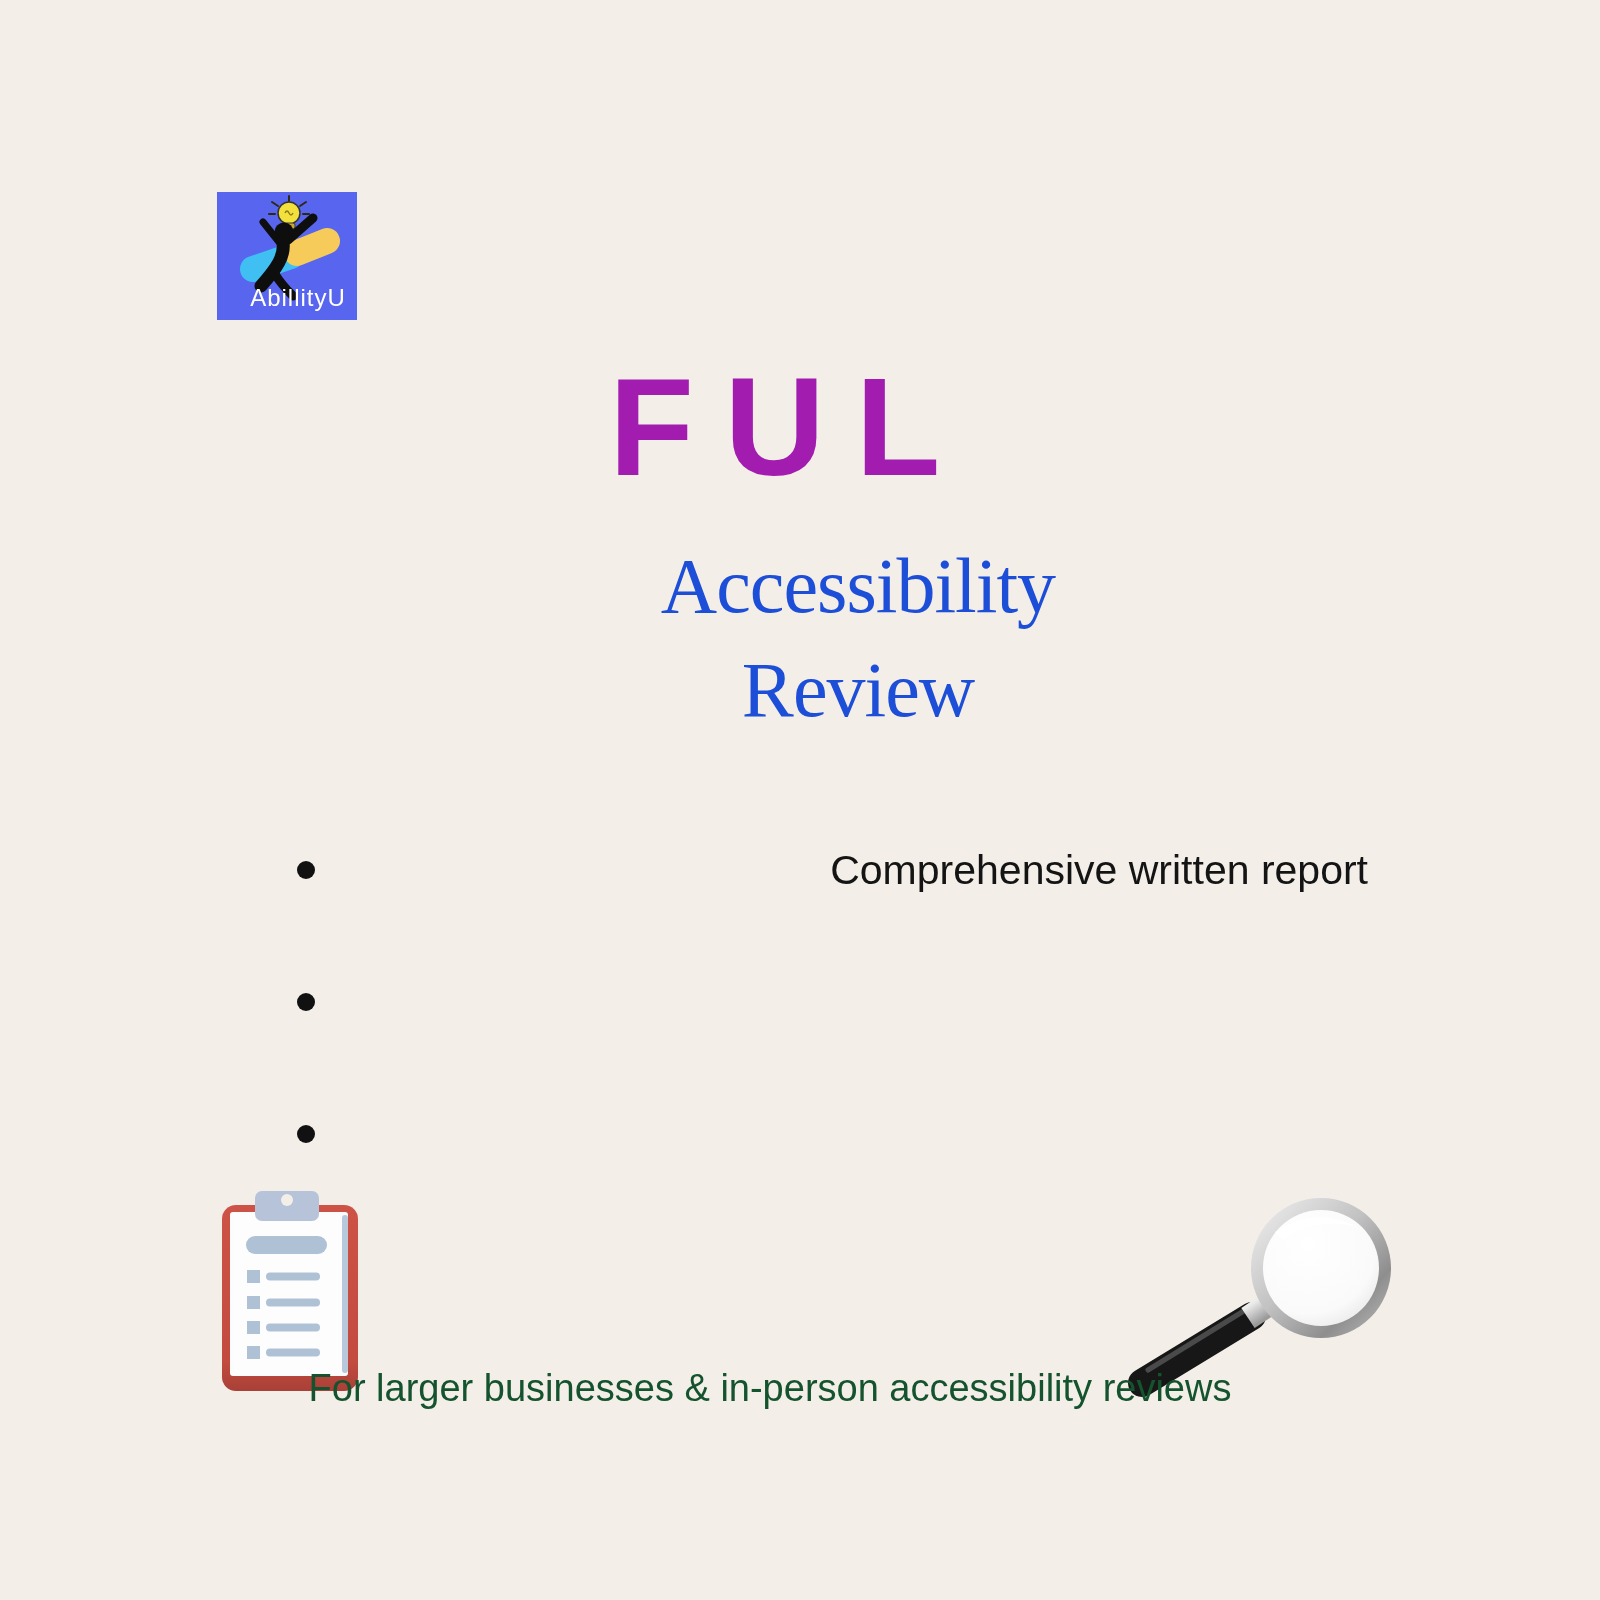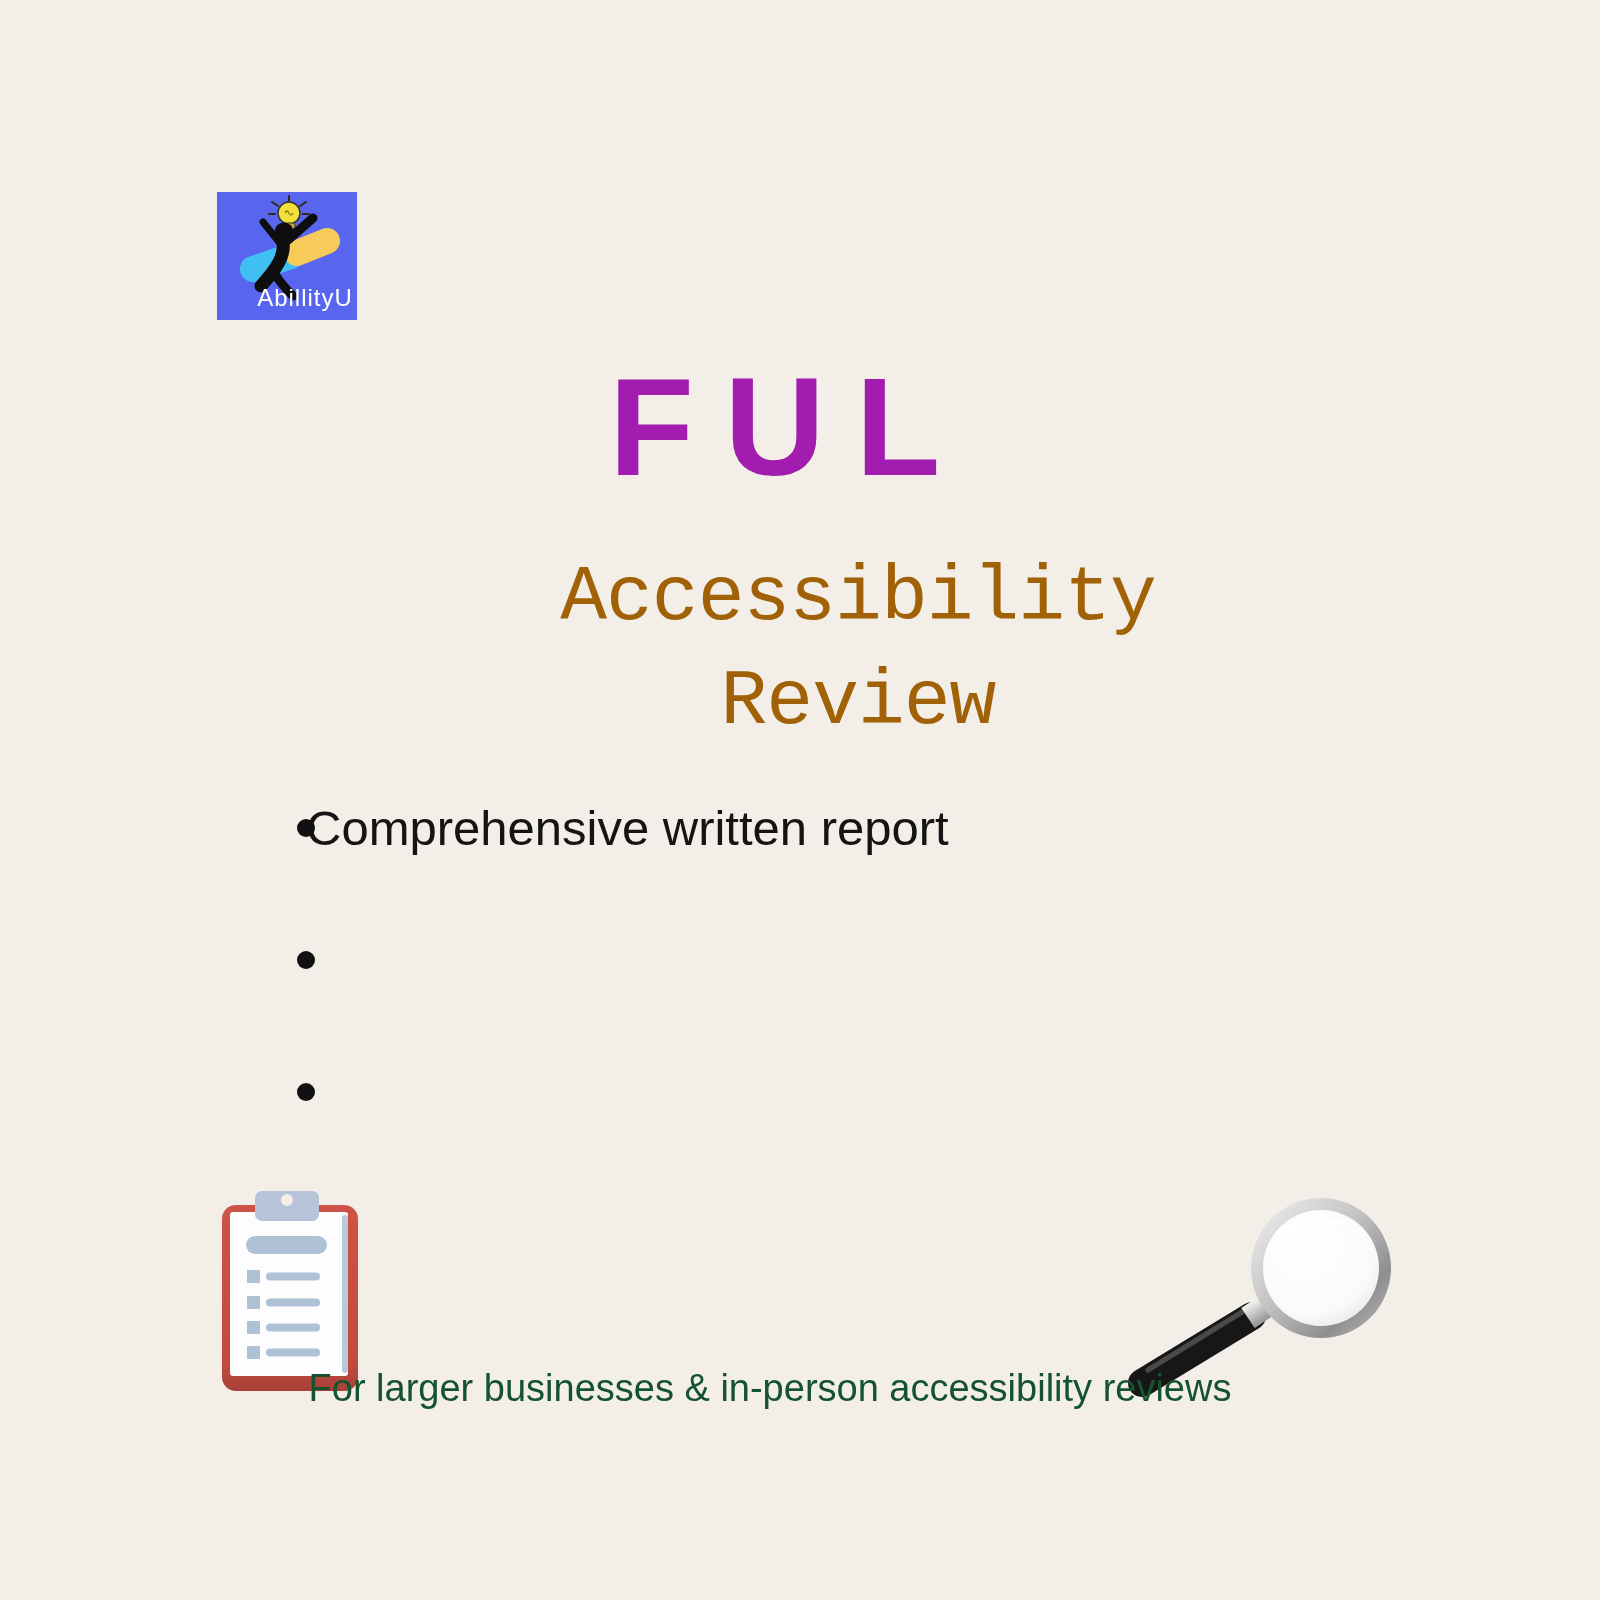--- a/index.html
+++ b/index.html
@@ -10,41 +10,41 @@
     font-family:"Liberation Sans", sans-serif;
     color:#161616;
     overflow:hidden;
   }
   
   .logo{
     position:absolute;left:217px;top:192px;width:140px;height:128px;
   }
   .logo svg{position:absolute;left:0;top:0;}
   .logo-label{
-    position:absolute;left:12px;top:92px;width:152px;
+    position:absolute;left:5px;top:92px;width:152px;
     text-align:center;color:#FFFFFF;font-size:24px;letter-spacing:1px;
   }
   
   .title{
     position:absolute;left:609px;top:357px;
     font-size:139px;font-weight:900;line-height:1;
     letter-spacing:0.22em;color:#a21caf;
     font-family:"Liberation Sans", sans-serif;
   }
   
   .subtitle{
     position:absolute;left:858px;top:534px;transform:translateX(-50%);
-    font-family:Liberation Mono, monospace;
+    font-family:Liberation Serif, serif;
     font-size:78px;line-height:104px;text-align:center;
-    color:#a16207;white-space:nowrap;letter-spacing:-1px;margin-top:12px;
+    color:#1d4ed8;white-space:nowrap;letter-spacing:-1px;
   }
   
   .bullet-row{
     position:absolute;left:306px;width:1062px;
-    text-align:left;font-size:49px;line-height:70px;color:#141414;
+    text-align:right;font-size:41px;line-height:70px;color:#141414;margin-top:42px;
   }
   .bullet-row .dot{
     position:absolute;left:0;top:26px;width:18px;height:18px;margin-left:-9px;
     border-radius:50%;background:#111111;
   }
   .row-1{top:793px;}
   .row-2{top:925px;}
   .row-3{top:1057px;}
   
   .clipboard{position:absolute;left:212px;top:1188px;width:150px;height:208px;}

